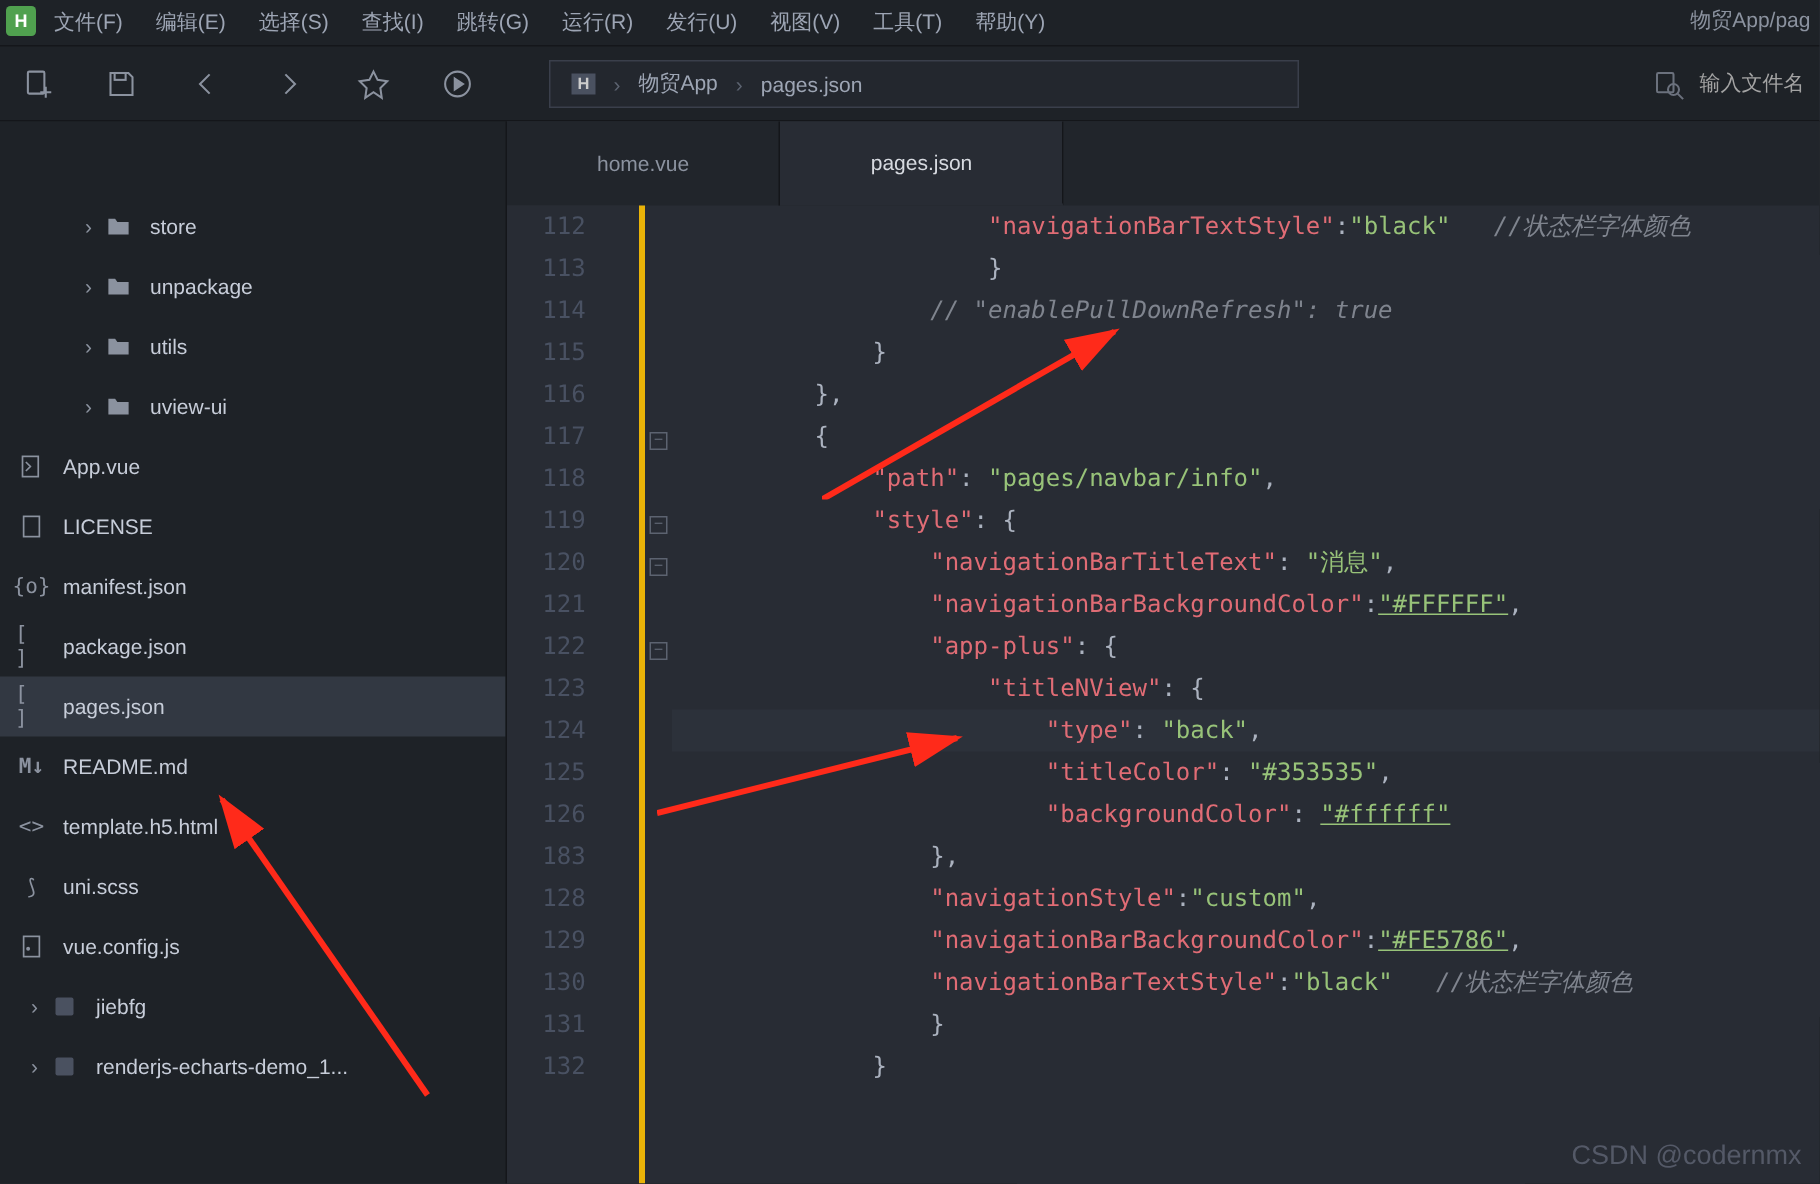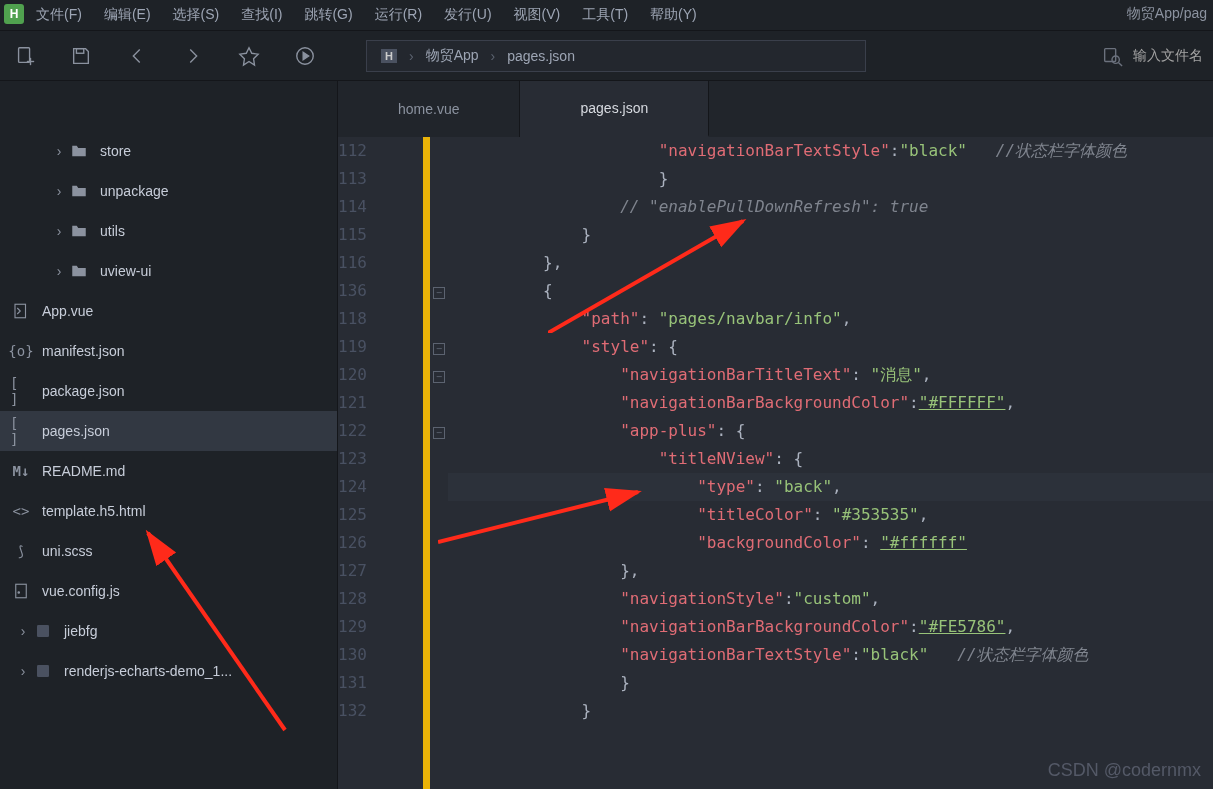--- a/index.html
+++ b/index.html
@@ -90,23 +90,23 @@
 }
 .tab.active {
   background: #282c34; color: #d7dae0;
   border-bottom: 2px solid transparent;
 }
 .code {
   flex: 1; display: flex; font-family: Consolas, monospace;
   font-size: 16px; line-height: 28px; position: relative;
 }
 .gutter {
-  width: 92px; text-align: left; padding-right: 12px;
+  width: 92px; text-align: center; padding-right: 12px;
   color: #495162; background: #282c34;
-  border-right: 7px solid #eab308;
+  border-right: 4px solid #eab308;
   user-select: none;
 }
 .fold-col {
   width: 18px; color: #5c6370; text-align: center;
 }
 .fold-mark {
   display: inline-block; width: 12px; height: 12px;
   border: 1px solid #5c6370; line-height: 10px; font-size: 10px;
 }
 .lines { flex: 1; padding-left: 18px; position: relative; }
@@ -242,20 +242,28 @@
         <span class="file-icon">
           <svg width="18" height="18" viewBox="0 0 24 24" fill="none" stroke="#8b929f" stroke-width="1.5">
             <rect x="4" y="3" width="14" height="18"></rect>
             <polyline points="7 8 11 12 7 16"></polyline>
           </svg>
         </span>
         <span>App.vue</span>
       </div>
       <div class="tree-row indent-2">
         <span class="file-icon">
+          <svg width="18" height="18" viewBox="0 0 24 24" fill="none" stroke="#8b929f" stroke-width="1.5">
+            <rect x="5" y="3" width="14" height="18"></rect>
+          </svg>
+        </span>
+        <span>LICENSE</span>
+      </div>
+      <div class="tree-row indent-2">
+        <span class="file-icon">
           <span style="font-family:monospace;color:#8b929f;">{o}</span>
         </span>
         <span>manifest.json</span>
       </div>
       <div class="tree-row indent-2">
         <span class="file-icon">
           <span style="font-family:monospace;color:#8b929f;">[ ]</span>
         </span>
         <span>package.json</span>
       </div>
@@ -316,31 +324,31 @@
       <div class="tab">home.vue</div>
       <div class="tab active">pages.json</div>
     </div>
     <div class="code">
       <div class="gutter" id="gutter">
           <div style="height: 28px;">112</div>
           <div style="height: 28px;">113</div>
           <div style="height: 28px;">114</div>
           <div style="height: 28px;">115</div>
           <div style="height: 28px;">116</div>
-          <div style="height: 28px;">136</div>
+          <div style="height: 28px;">117</div>
           <div style="height: 28px;">118</div>
           <div style="height: 28px;">119</div>
           <div style="height: 28px;">120</div>
           <div style="height: 28px;">121</div>
           <div style="height: 28px;">122</div>
           <div style="height: 28px;">123</div>
           <div style="height: 28px;">124</div>
           <div style="height: 28px;">125</div>
           <div style="height: 28px;">126</div>
-          <div style="height: 28px;">127</div>
+          <div style="height: 28px;">183</div>
           <div style="height: 28px;">128</div>
           <div style="height: 28px;">129</div>
           <div style="height: 28px;">130</div>
           <div style="height: 28px;">131</div>
           <div style="height: 28px;">132</div>
         </div>
       <div class="fold-col" id="foldcol">
           <div style="height: 28px;"></div>
           <div style="height: 28px;"></div>
           <div style="height: 28px;"></div>

